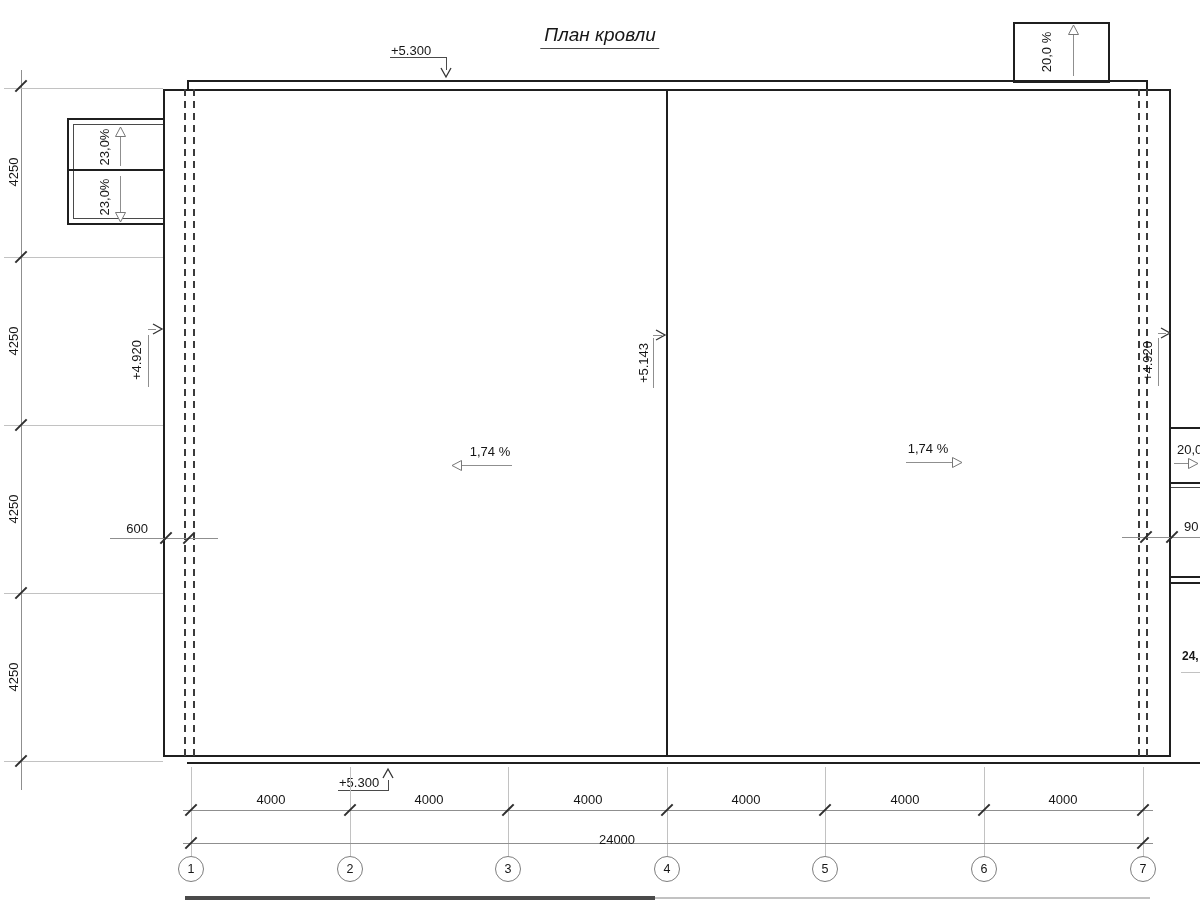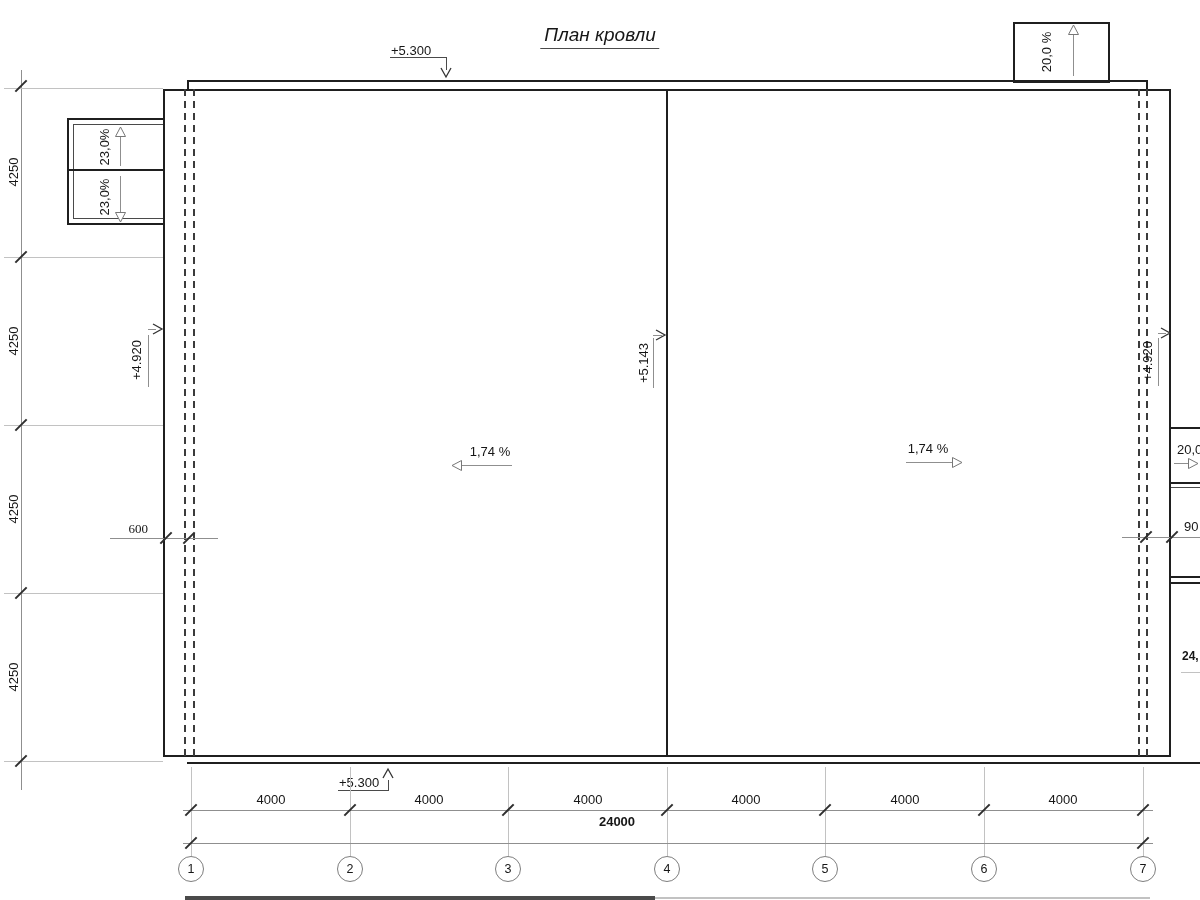--- a/index.html
+++ b/index.html
@@ -110,21 +110,21 @@
       <polyline points="2,1 11,6 2,11" fill="none" stroke="#333" stroke-width="1.3"></polyline>
     </svg>
 
   <div class="vlbl" style="left:1147px; top:361px;">+4.920</div>
   <div class="gln" style="left:1158px; top:338px; width:1px; height:48px;"></div>
   <div class="gln" style="left:1158px; top:333px; width:8px; height:1px;"></div>
   <svg class="icon" style="left:1159px; top:327px;" width="12" height="12">
       <polyline points="2,1 11,6 2,11" fill="none" stroke="#333" stroke-width="1.3"></polyline>
     </svg>
 
-  <div class="lbl" style="left:118px; top:521px; width:30px; text-align:right;font-family:Liberation Serif, serif;">600</div>
+  <div class="lbl" style="left:118px; top:521px; width:30px; text-align:right;">600</div>
   <div class="gln" style="left:110px; top:538px; width:108px; height:1px;"></div>
   <div class="tick" style="left:166px; top:538px;"></div>
   <div class="tick" style="left:189px; top:538px;"></div>
 
   <div class="ln" style="left:1171px; top:427px; width:29px; height:2px;"></div>
   <div class="ln" style="left:1171px; top:482px; width:29px; height:2px;"></div>
   <div class="mln" style="left:1171px; top:487px; width:29px; height:1px;"></div>
   <div class="ln" style="left:1171px; top:576px; width:29px; height:2px;"></div>
   <div class="ln" style="left:1171px; top:582px; width:29px; height:2px;"></div>
 
@@ -177,21 +177,21 @@
   <div class="lbl c" style="left:271px; top:792px;">4000</div>
   <div class="lbl c" style="left:429px; top:792px;">4000</div>
   <div class="lbl c" style="left:588px; top:792px;">4000</div>
   <div class="lbl c" style="left:746px; top:792px;">4000</div>
   <div class="lbl c" style="left:905px; top:792px;">4000</div>
   <div class="lbl c" style="left:1063px; top:792px;">4000</div>
 
   <div class="gln" style="left:183px; top:843px; width:970px; height:1px;"></div>
   <div class="tick" style="left:191px; top:843px;"></div>
   <div class="tick" style="left:1143px; top:843px;"></div>
-  <div class="lbl c" style="left:617px; top:814px;font-weight:bold;">24000</div>
+  <div class="lbl c" style="left:617px; top:832px;">24000</div>
 
   <div class="bubble" style="left:191px; top:869px;">1</div>
   <div class="bubble" style="left:350px; top:869px;">2</div>
   <div class="bubble" style="left:508px; top:869px;">3</div>
   <div class="bubble" style="left:667px; top:869px;">4</div>
   <div class="bubble" style="left:825px; top:869px;">5</div>
   <div class="bubble" style="left:984px; top:869px;">6</div>
   <div class="bubble" style="left:1143px; top:869px;">7</div>
 
   <div class="mln" style="left:185px; top:896px; width:470px; height:4px;"></div>

